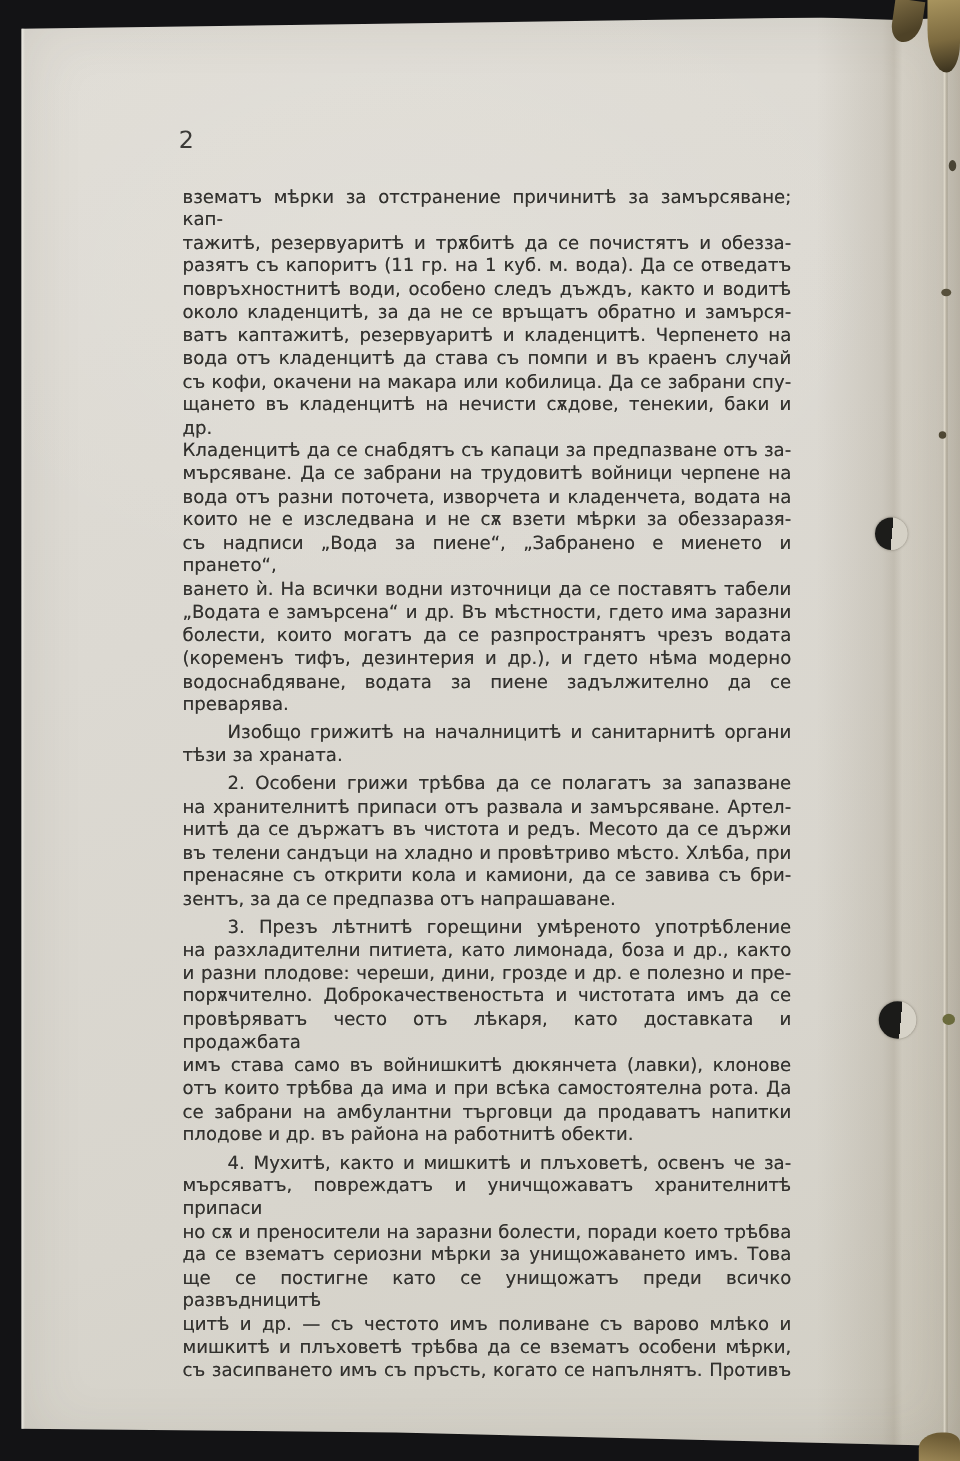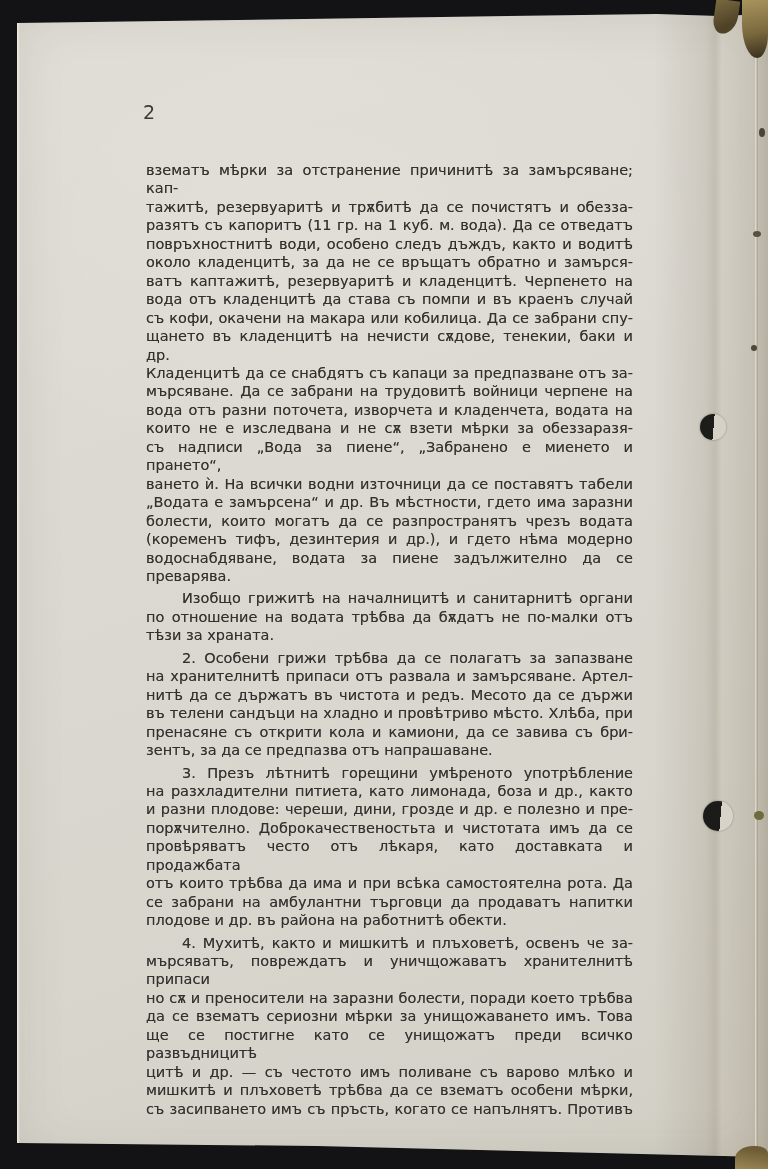--- a/index.html
+++ b/index.html
@@ -61,21 +61,21 @@
   .page-number{
     position:absolute;left:126px;top:88px;
     font-size:19px;color:#3b3a37;letter-spacing:0.5px;
   }
   .text-block{
     position:absolute;left:129px;top:136px;width:487px;
     color:#32312e;
     font-size:14.5px;
     text-shadow:0 0 0.5px rgba(45,44,41,0.55);
   }
-  .para{margin:12px 0 0 0;}
+  .para{margin:0 0 0 0;}
   .para + .para{margin-top:4px;}
   .line{
     line-height:18.45px;
     text-align:justify;
     text-align-last:justify;
     white-space:normal;
   }
   .line.last{text-align-last:left;}
   .para.indent .line:first-child{text-indent:36px;}
 </style>
@@ -108,37 +108,37 @@
         <div class="line">които не е изследвана и не сѫ взети мѣрки  за  обеззаразя-</div>
         <div class="line">съ надписи „Вода за пиене“, „Забранено е миенето и прането“,</div>
         <div class="line">ването ѝ. На всички водни източници да се поставятъ табели</div>
         <div class="line">„Водата е замърсена“ и др. Въ мѣстности, гдето има заразни</div>
         <div class="line">болести, които могатъ да се  разпространятъ  чрезъ  водата</div>
         <div class="line">(коременъ тифъ,  дезинтерия и др.),  и гдето  нѣма  модерно</div>
         <div class="line">водоснабдяване, водата за пиене задължително  да  се преварява.</div>
       </div>
       <div class="para indent">
         <div class="line">Изобщо грижитѣ на началницитѣ и санитарнитѣ органи</div>
-        <div class="line">по отношение на водата трѣбва да бѫдатъ не по-малки  отъ</div>
         <div class="line last">тѣзи за храната.</div>
       </div>
       <div class="para indent">
         <div class="line">2. Особени грижи трѣбва да се  полагатъ  за  запазване</div>
         <div class="line">на хранителнитѣ припаси отъ развала и замърсяване.  Артел-</div>
         <div class="line">нитѣ да се държатъ въ чистота и редъ. Месото да се държи</div>
         <div class="line">въ телени сандъци на хладно и провѣтриво мѣсто. Хлѣба, при</div>
         <div class="line">пренасяне съ открити кола и камиони, да се завива съ  бри-</div>
         <div class="line last">зентъ, за да се предпазва отъ  напрашаване.</div>
       </div>
       <div class="para indent">
         <div class="line">3. Презъ лѣтнитѣ горещини умѣреното  употрѣбление</div>
         <div class="line">на разхладителни питиета, като лимонада, боза  и  др.,  както</div>
         <div class="line">и разни плодове: череши, дини, грозде и др. е полезно и пре-</div>
         <div class="line">порѫчително.  Доброкачественостьта  и  чистотата  имъ  да  се</div>
         <div class="line">провѣряватъ често отъ лѣкаря, като доставката и продажбата</div>
+        <div class="line">имъ става само въ войнишкитѣ  дюкянчета  (лавки),  клонове</div>
         <div class="line">отъ които трѣбва да има и при всѣка самостоятелна рота. Да</div>
         <div class="line">се забрани на  амбулантни  търговци  да продаватъ  напитки</div>
         <div class="line last">плодове и др. въ района на работнитѣ  обекти.</div>
       </div>
       <div class="para indent">
         <div class="line">4. Мухитѣ, както и мишкитѣ и плъховетѣ, освенъ  че за-</div>
         <div class="line">мърсяватъ, повреждатъ и уничщожаватъ хранителнитѣ припаси</div>
         <div class="line">но сѫ и преносители на заразни болести, поради което трѣбва</div>
         <div class="line">да се взематъ сериозни мѣрки за унищожаването имъ.  Това</div>
         <div class="line">ще  се постигне като се унищожатъ преди  всичко  развъдницитѣ</div>

